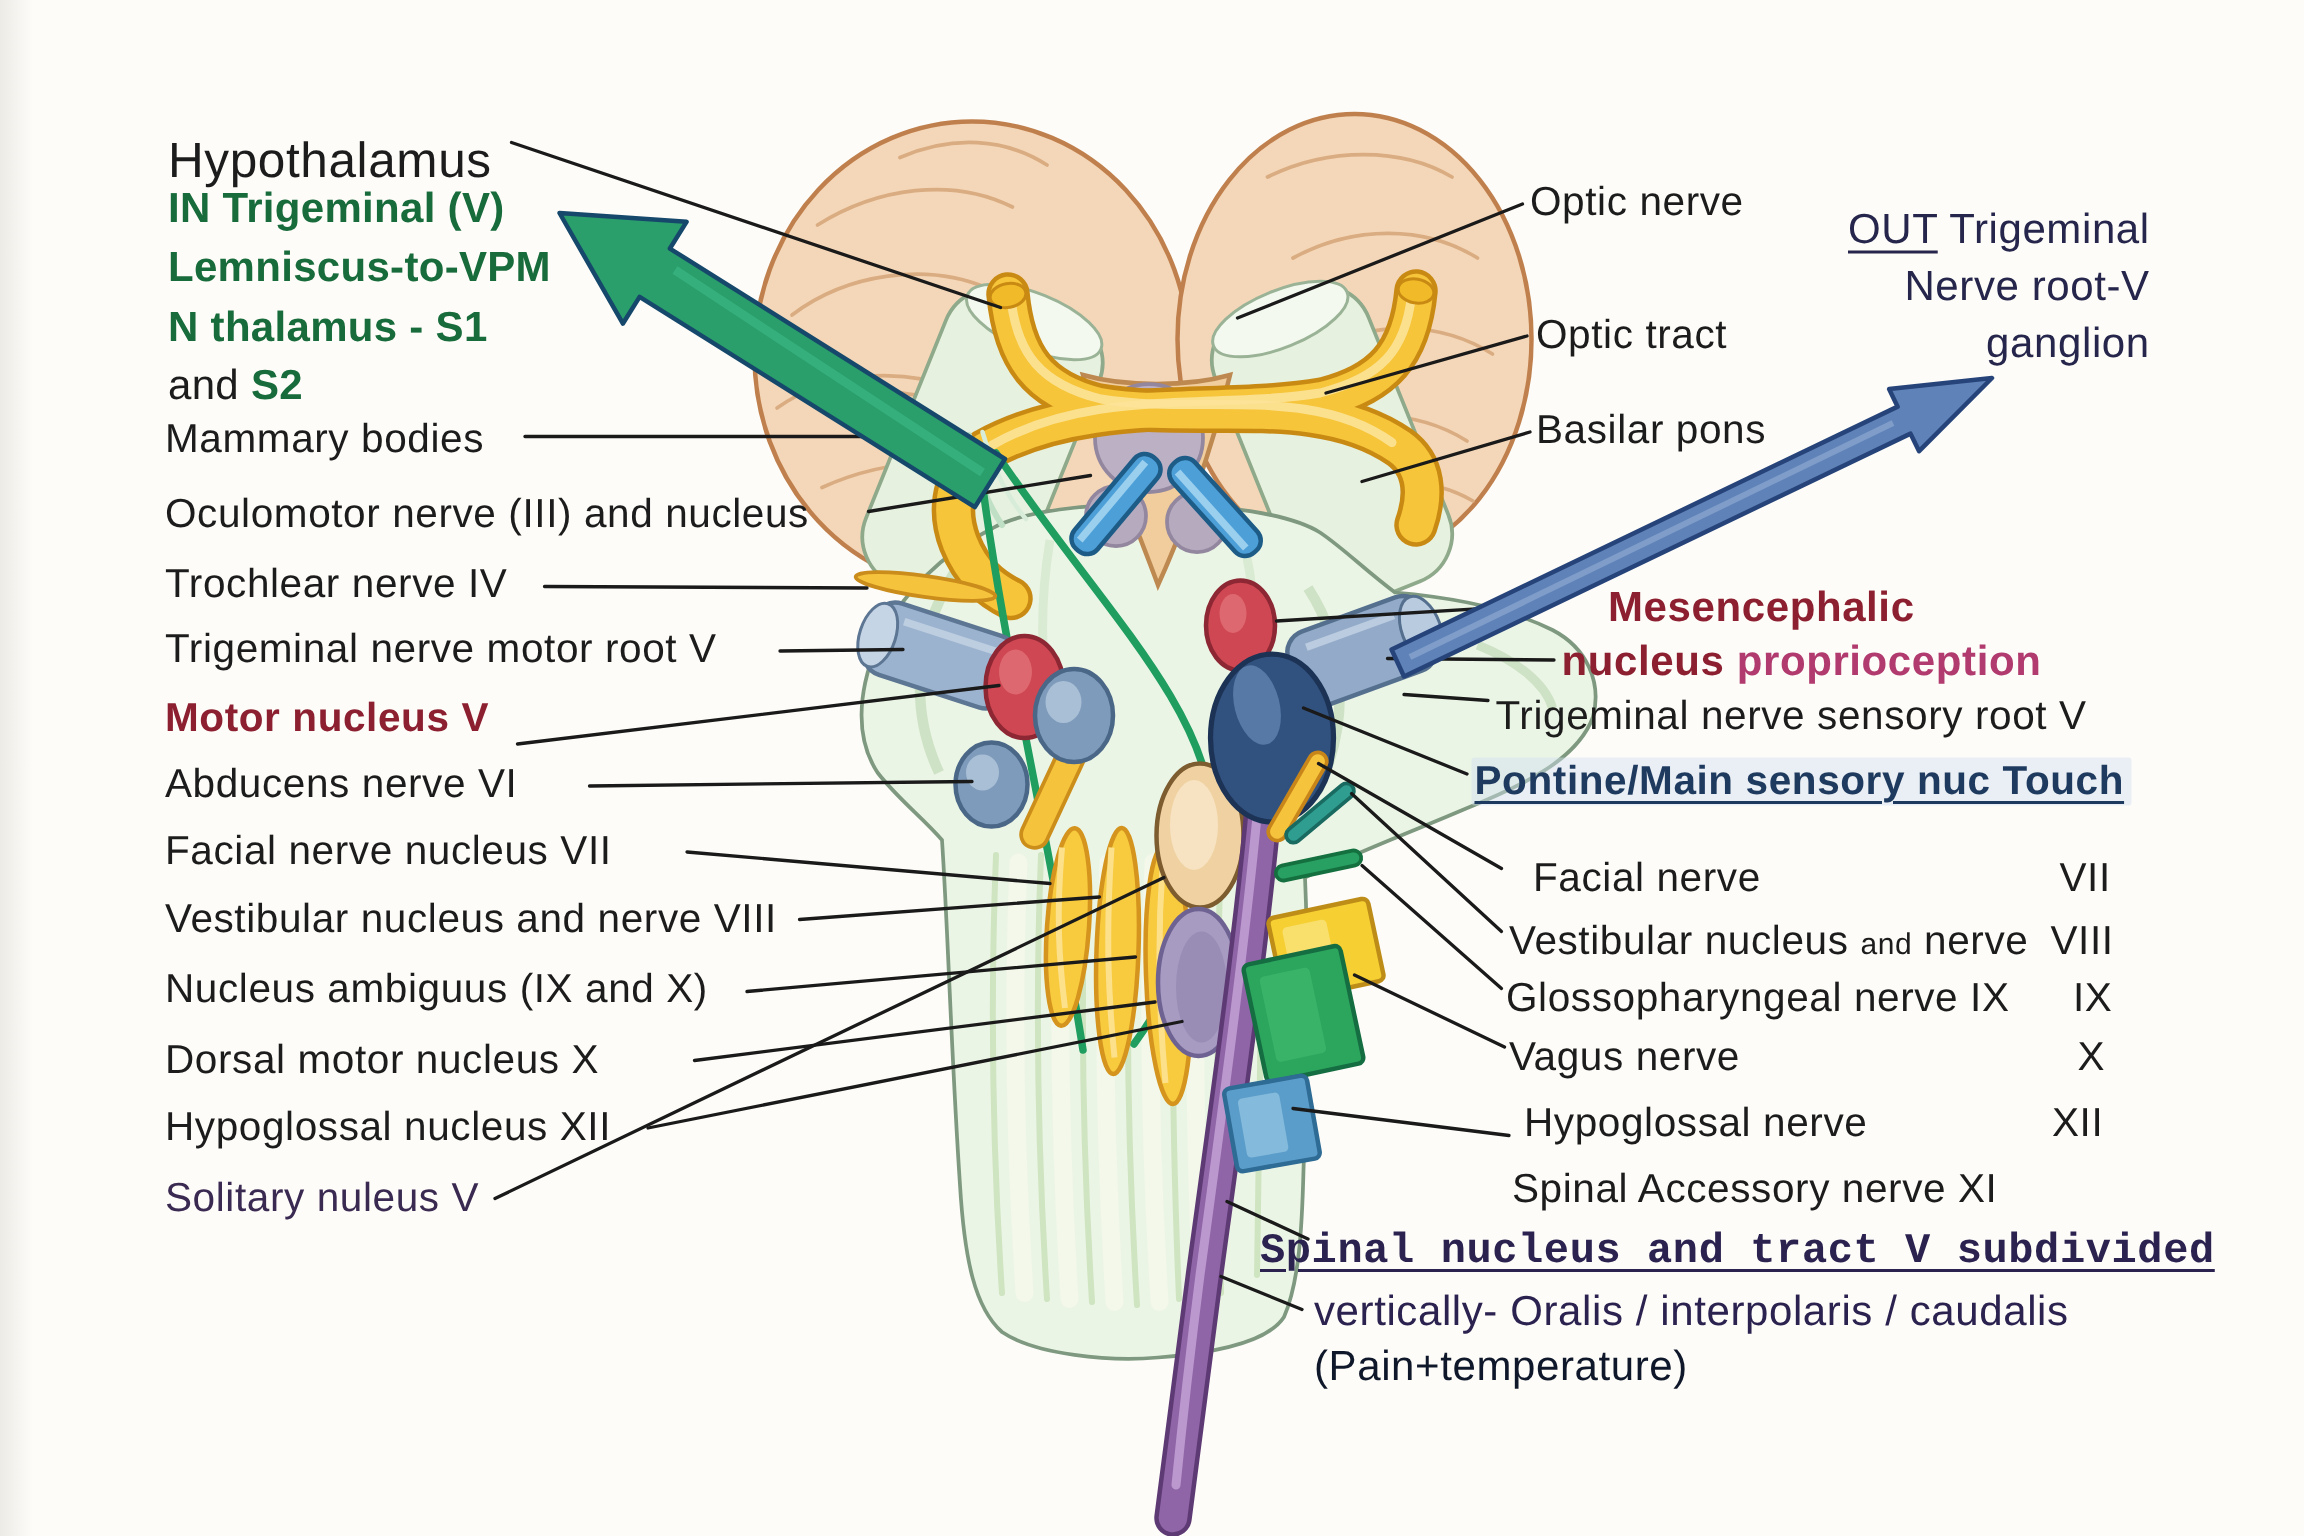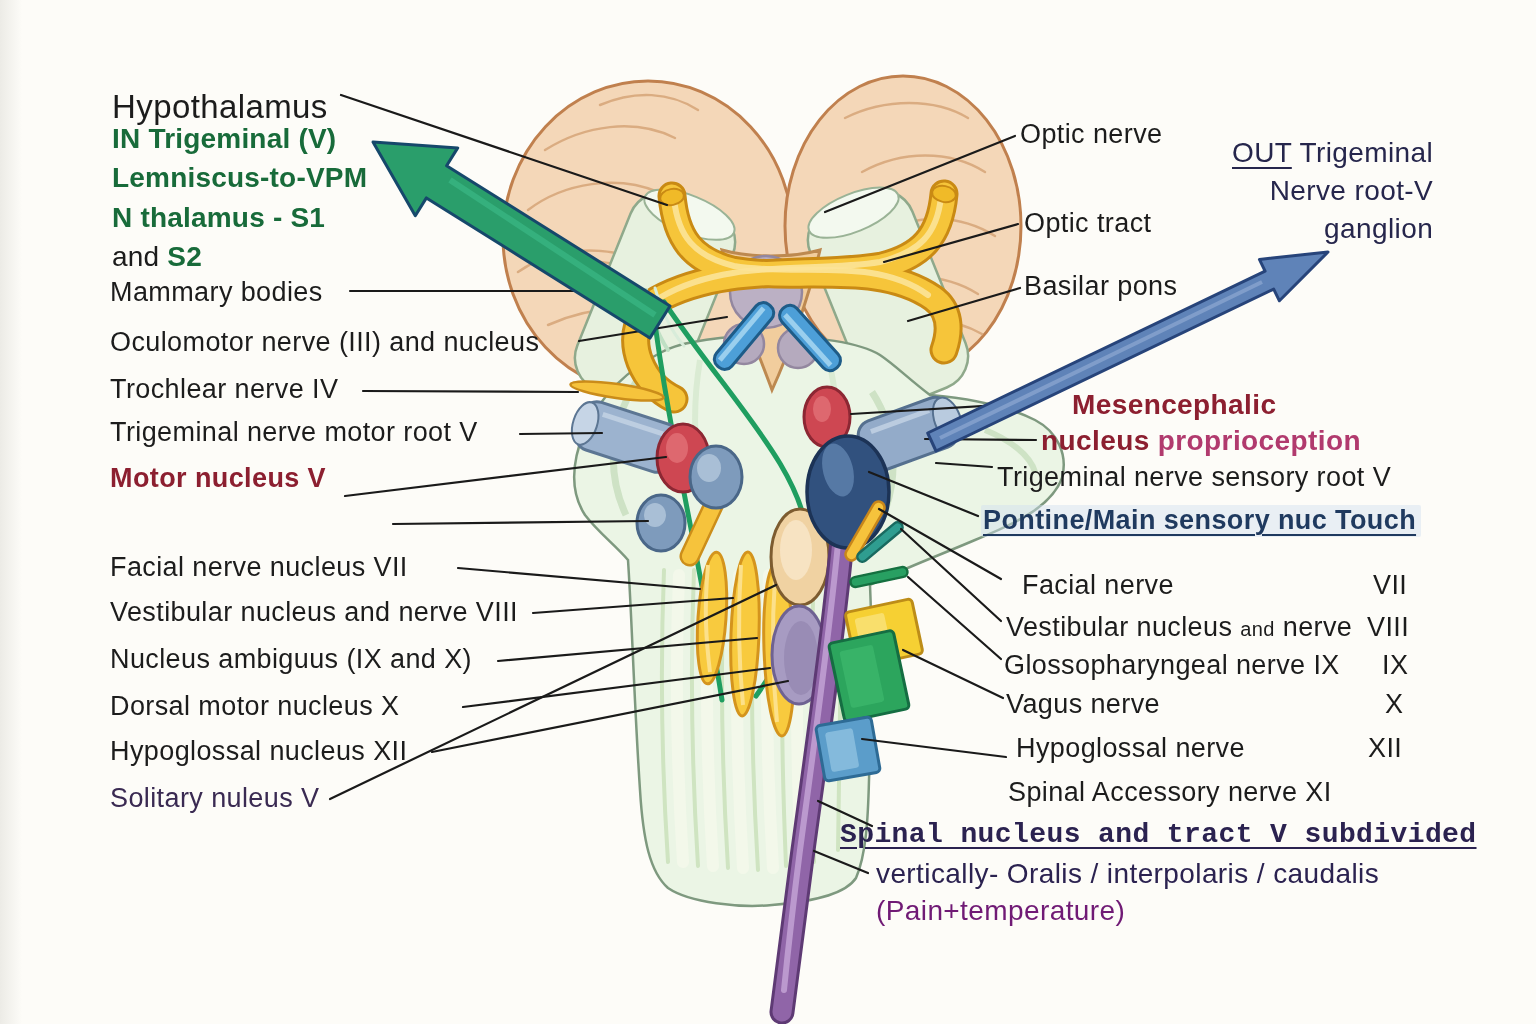--- a/index.html
+++ b/index.html
@@ -273,20 +273,21 @@
   <span class="ml">Lemniscus-to-VPM</span>
   <span class="ml">N thalamus - S1</span>
   <span class="ml"><span style="color:#1c1c1c;font-weight:normal;">and </span><span>S2</span></span>
 </div>
 
 <div class="lbl" style="left:110px;top:278px;">Mammary bodies</div>
 <div class="lbl" style="left:110px;top:328px;">Oculomotor nerve (III) and nucleus</div>
 <div class="lbl" style="left:110px;top:375px;">Trochlear nerve IV</div>
 <div class="lbl" style="left:110px;top:418px;">Trigeminal nerve motor root V</div>
 <div class="lbl darkred" style="left:110px;top:464px;">Motor nucleus V</div>
+<div class="lbl" style="left:110px;top:508px;">Abducens nerve VI</div>
 <div class="lbl" style="left:110px;top:553px;">Facial nerve nucleus VII</div>
 <div class="lbl" style="left:110px;top:645px;">Nucleus ambiguus (IX and X)</div>
 <div class="lbl" style="left:110px;top:598px;">Vestibular nucleus and nerve VIII</div>
 <div class="lbl" style="left:110px;top:692px;">Dorsal motor nucleus X</div>
 <div class="lbl" style="left:110px;top:737px;">Hypoglossal nucleus XII</div>
 <div class="lbl purple" style="left:110px;top:784px;">Solitary nuleus V</div>
 
 <div class="lbl" style="left:1020px;top:120px;">Optic nerve</div>
 <div class="lbl" style="left:1024px;top:209px;">Optic tract</div>
 <div class="lbl" style="left:1024px;top:272px;">Basilar pons</div>
@@ -310,15 +311,15 @@
 <div class="lbl" style="left:1008px;top:778px;">Spinal Accessory nerve XI</div>
 
 <div class="lbl" style="left:1373px;top:571px;">VII</div>
 <div class="lbl" style="left:1367px;top:613px;">VIII</div>
 <div class="lbl" style="left:1382px;top:651px;">IX</div>
 <div class="lbl" style="left:1385px;top:690px;">X</div>
 <div class="lbl" style="left:1368px;top:734px;">XII</div>
 
 <div class="lbl navy bold u sz28" style="left:840px;top:820px;color:#2b2250;font-family:Liberation Mono, monospace;">Spinal nucleus and tract V subdivided</div>
 <div class="lbl navy sz28" style="left:876px;top:859px;color:#2b2250;">vertically- Oralis / interpolaris / caudalis</div>
-<div class="lbl navy sz28" style="left:876px;top:896px;color:#701a75;">(Pain+temperature)</div>
+<div class="lbl navy sz28" style="left:876px;top:896px;color:#0f172a;">(Pain+temperature)</div>
 
 </div>
 
 </body></html>

